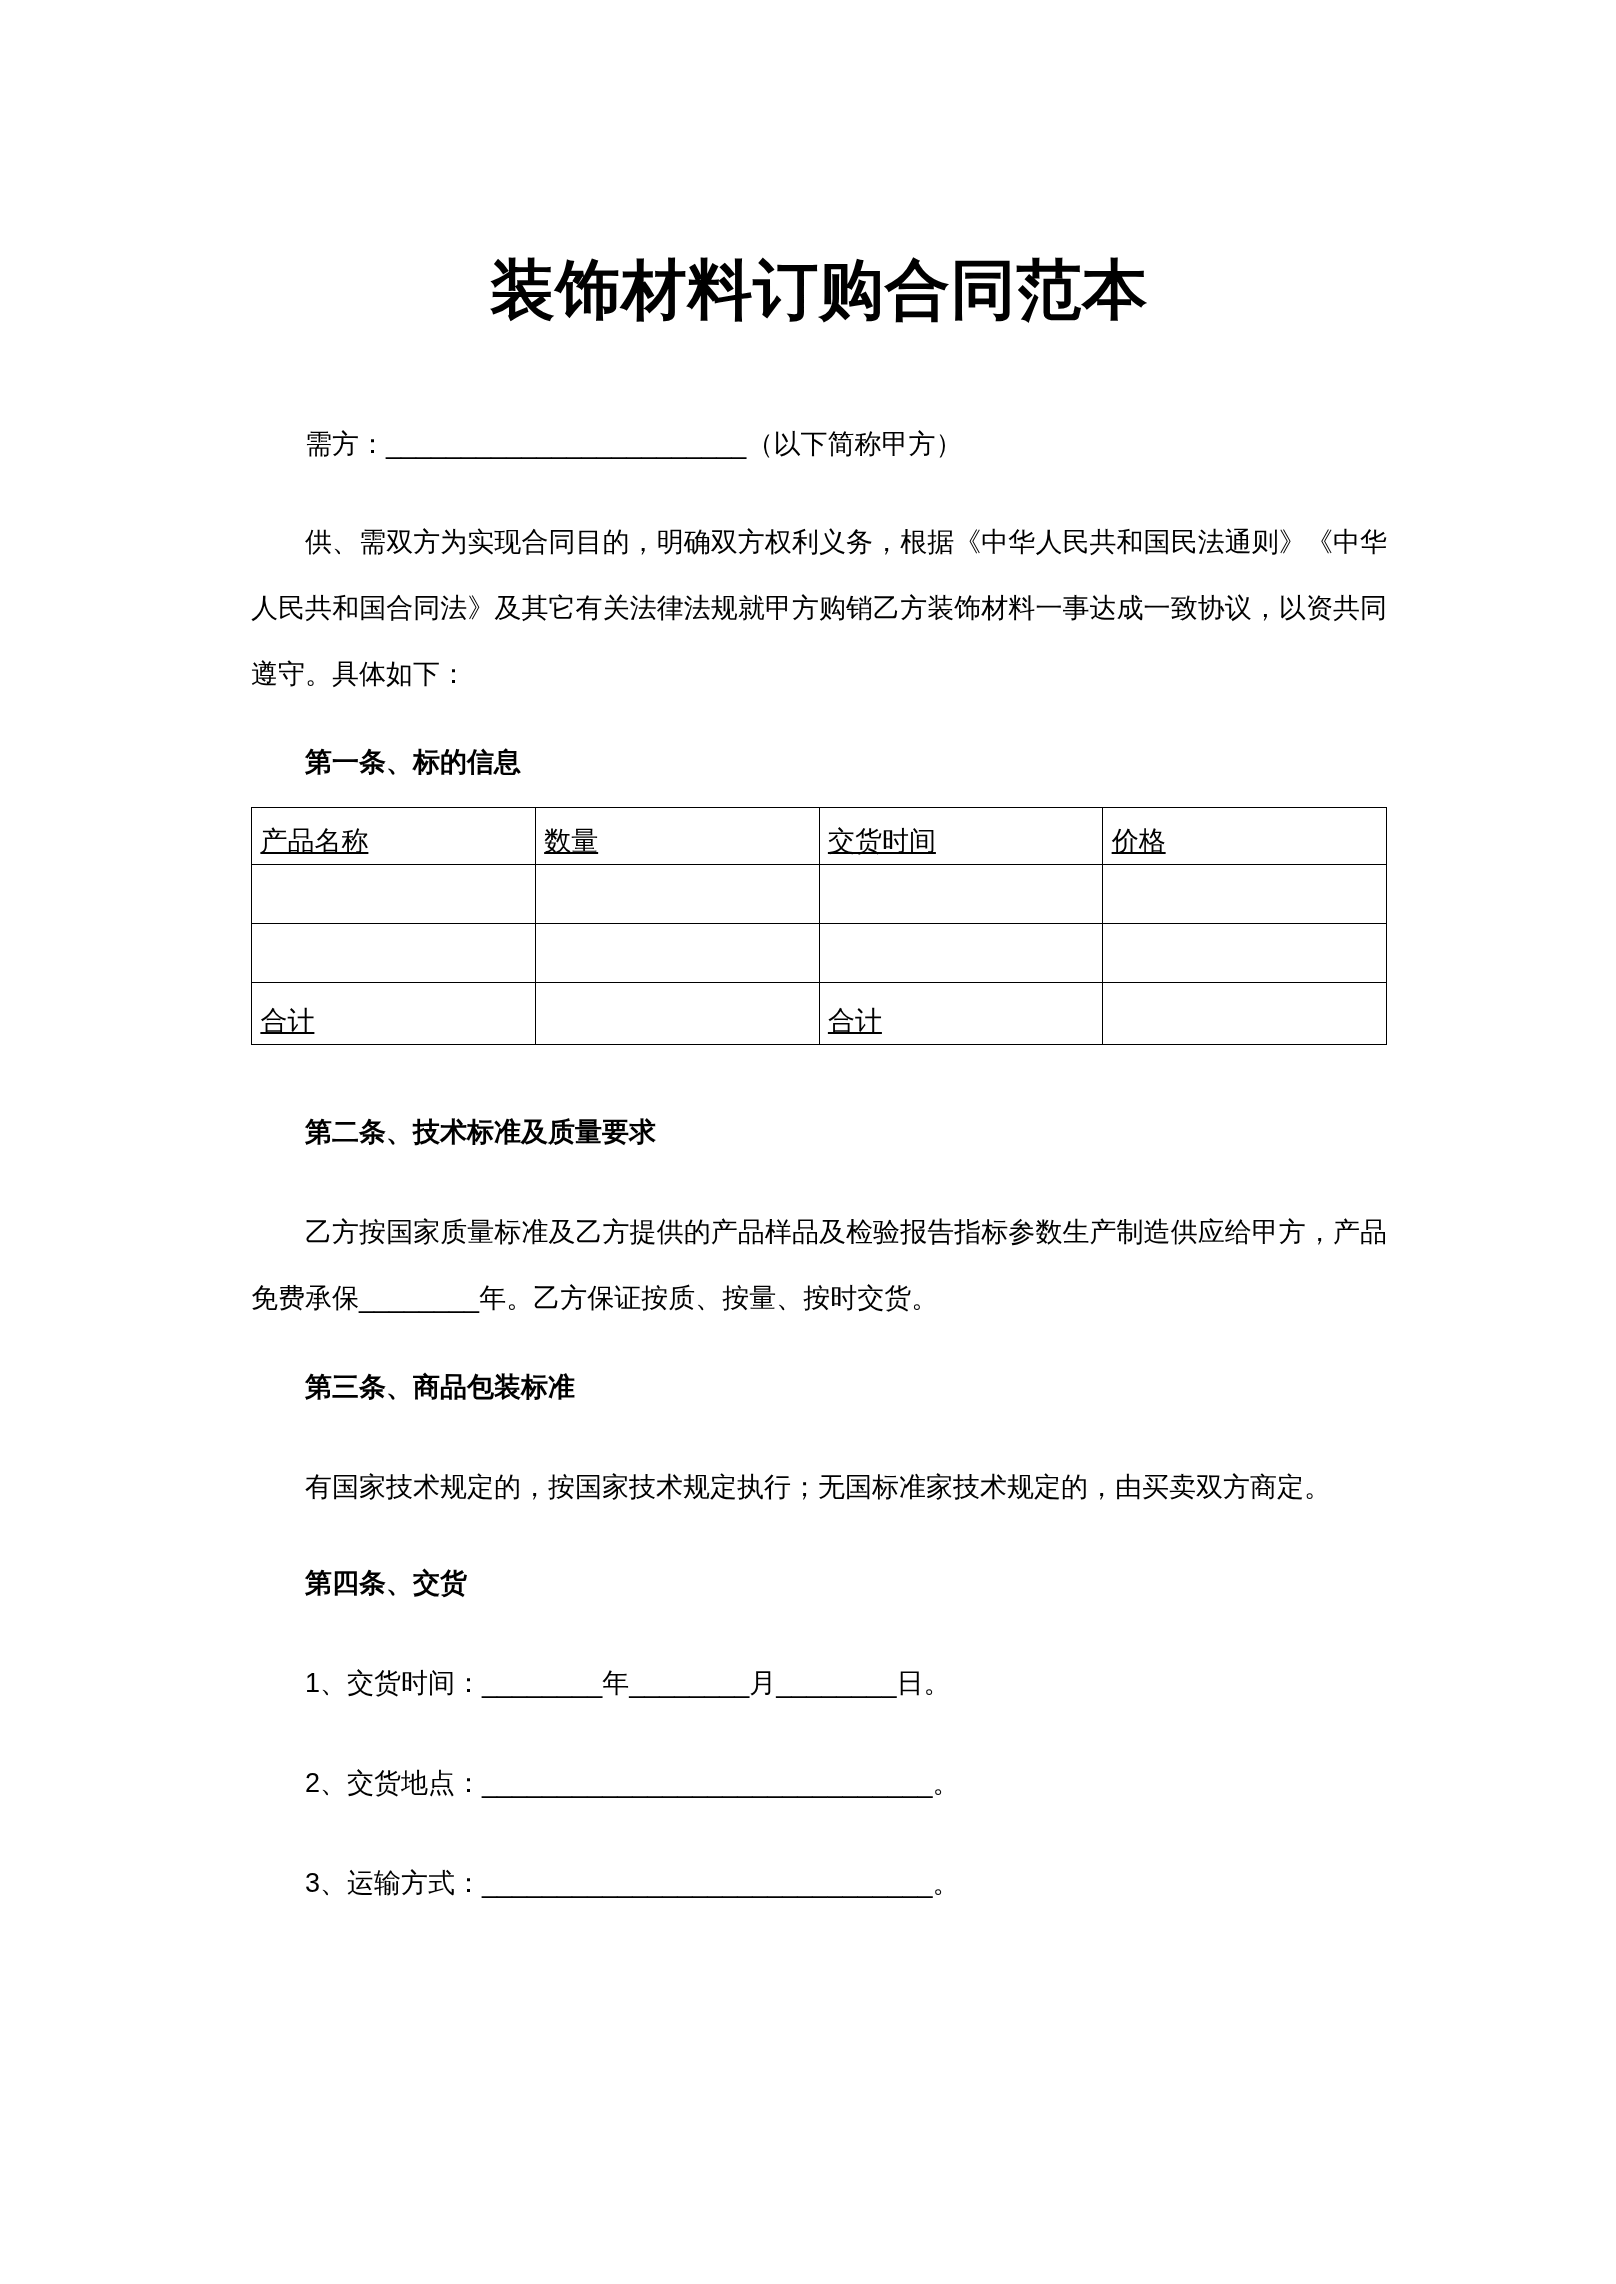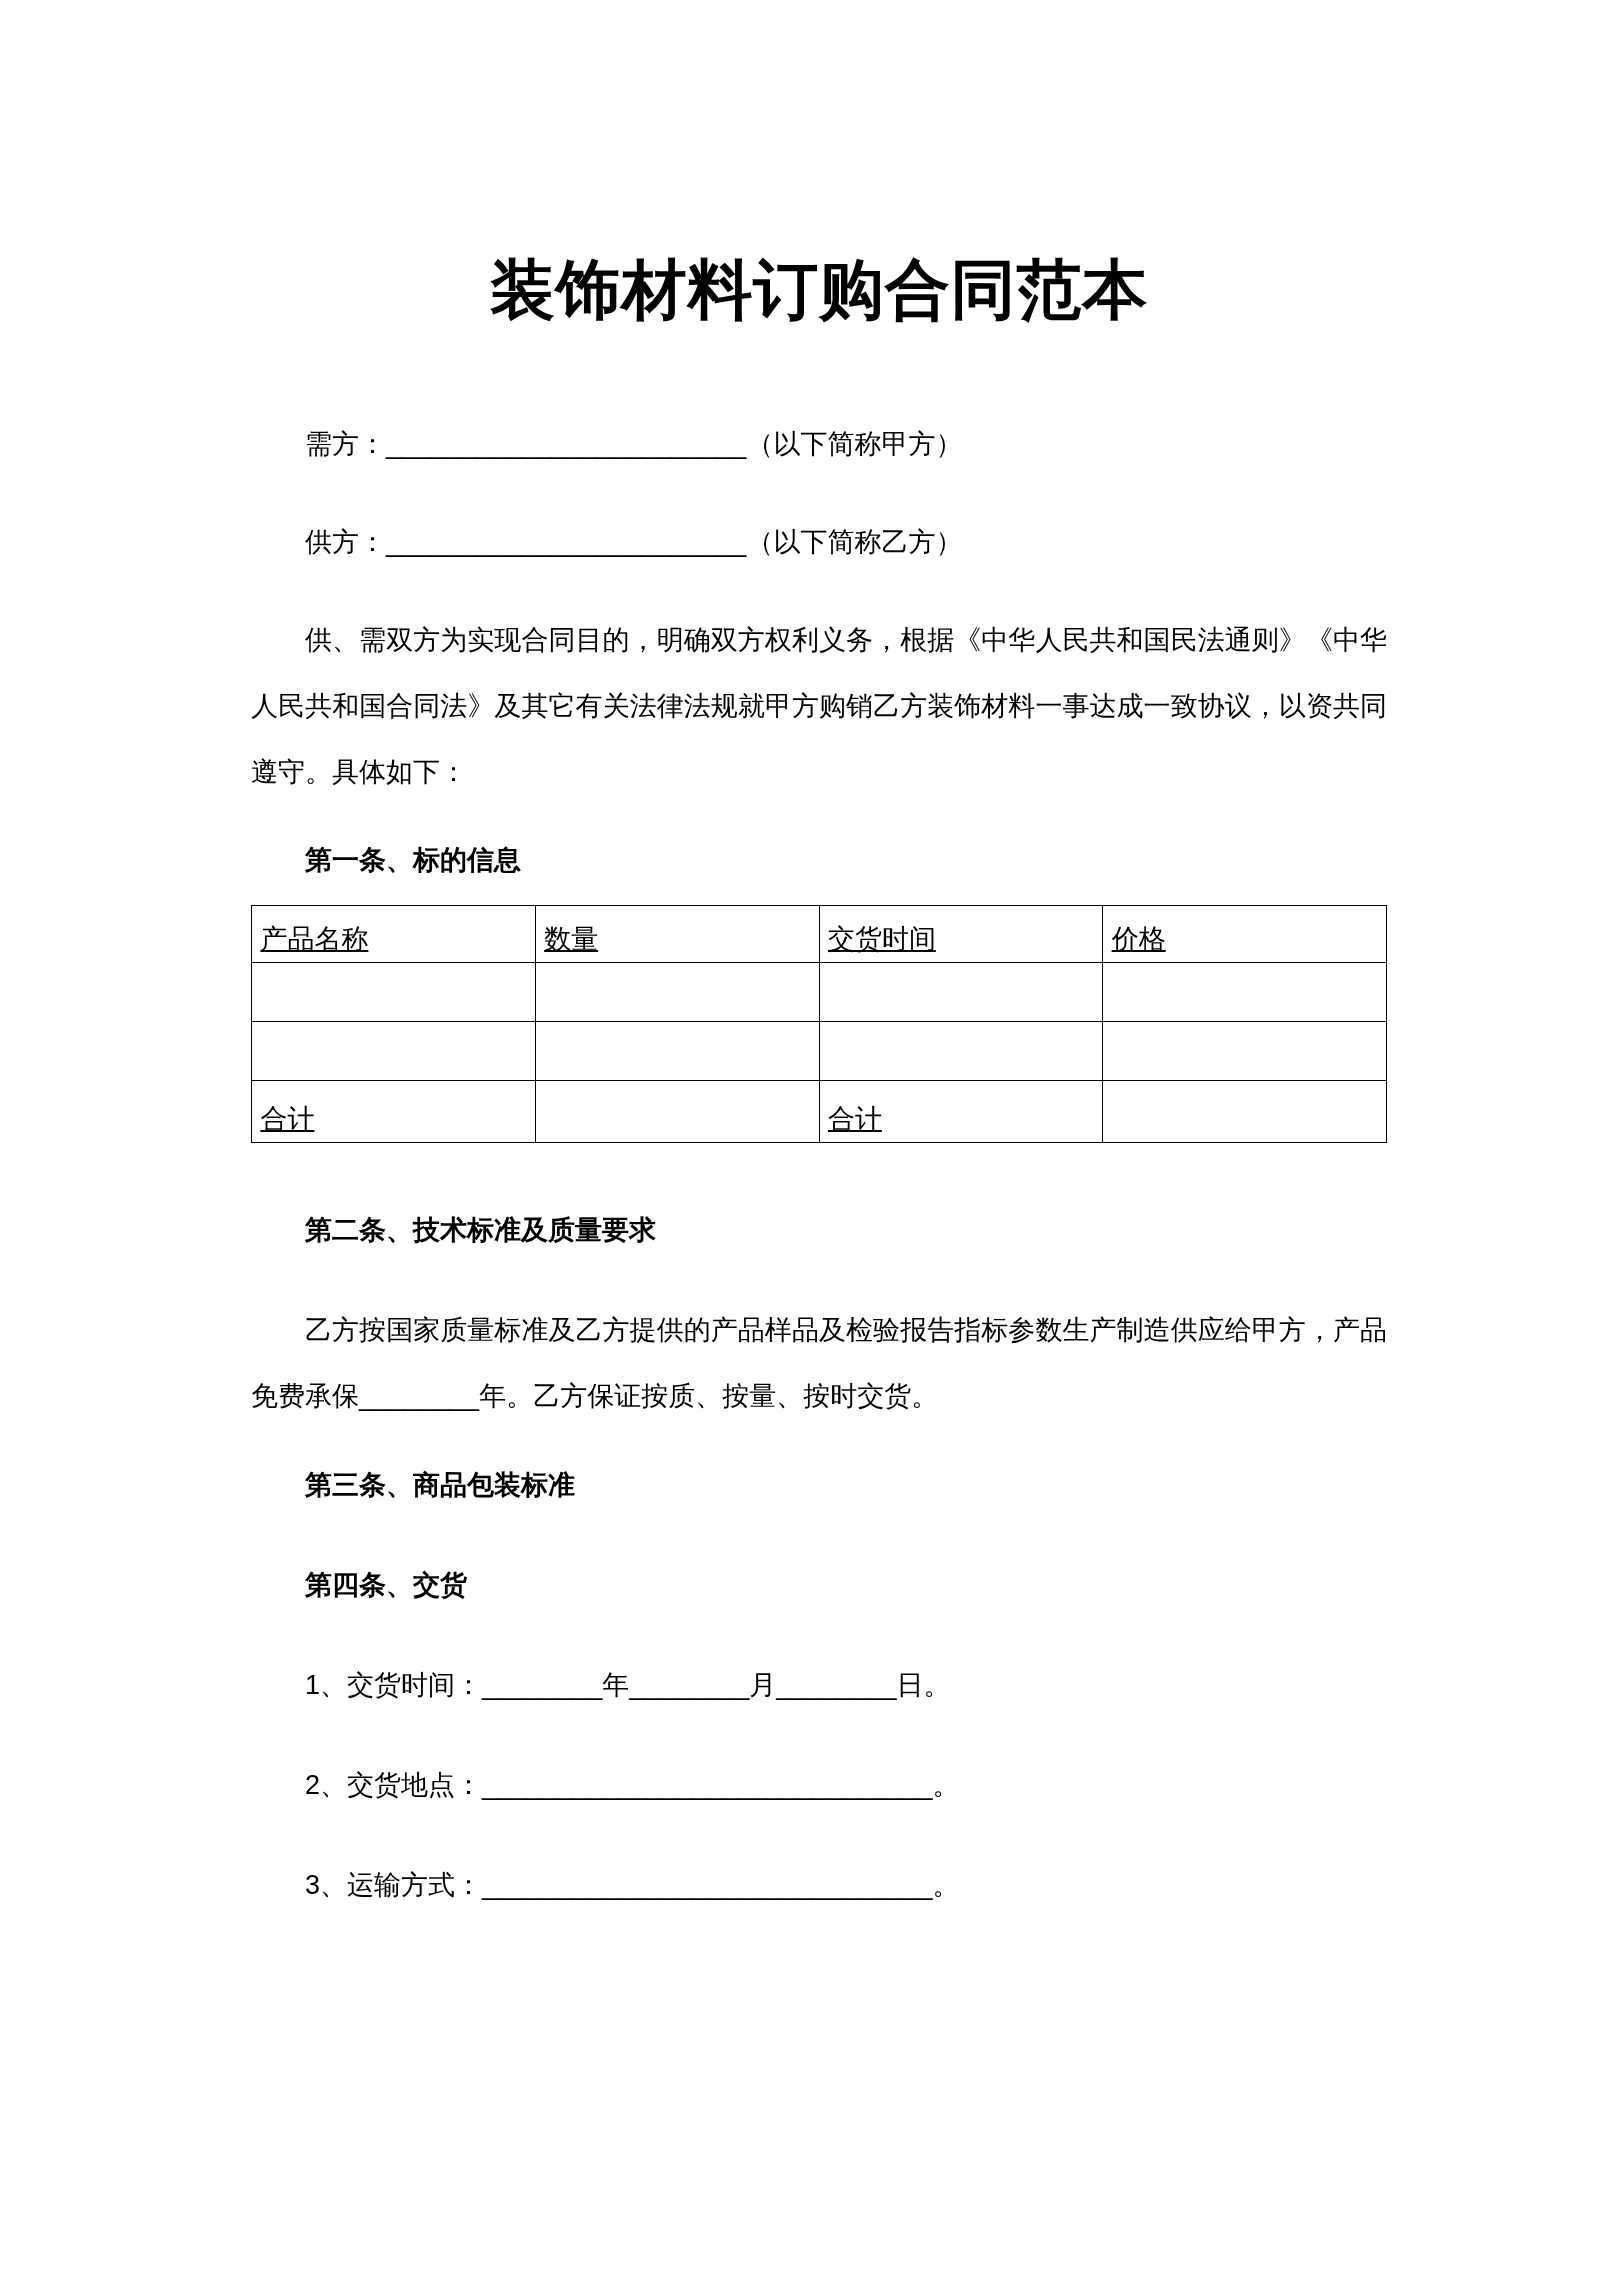--- a/index.html
+++ b/index.html
@@ -73,21 +73,20 @@
   .products-table tr.total td { height: 62px; }
 </style>
 </head>
 <body>
 
 <div class="page">
 
   <h1 class="doc-title">装饰材料订购合同范本</h1>
 
   <p class="line indent gap-a">需方：________________________（以下简称甲方）</p>
-  <p class="line indent gap-a">供方：________________________（以下简称乙方）</p>
 
   <p class="body-par gap-b">供、需双方为实现合同目的，明确双方权利义务，根据《中华人民共和国民法通则》《中华人民共和国合同法》及其它有关法律法规就甲方购销乙方装饰材料一事达成一致协议，以资共同遵守。具体如下：</p>
 
   <h2 class="sec gap-c">第一条、标的信息</h2>
 
   <table class="products-table gap-d" style="margin-bottom:54px;">
     <tbody>
       <tr class="hdr">
         <td>产品名称</td>
         <td>数量</td>
@@ -112,20 +111,21 @@
         <td>合计</td>
         <td></td>
       </tr>
     </tbody>
   </table>
 
   <h2 class="sec gap-e">第二条、技术标准及质量要求</h2>
   <p class="body-par gap-f">乙方按国家质量标准及乙方提供的产品样品及检验报告指标参数生产制造供应给甲方，产品免费承保________年。乙方保证按质、按量、按时交货。</p>
 
   <h2 class="sec gap-e">第三条、商品包装标准</h2>
+  <p class="body-par gap-g">有国家技术规定的，按国家技术规定执行；无国标准家技术规定的，由买卖双方商定。</p>
 
   <h2 class="sec gap-e">第四条、交货</h2>
 
   <p class="line indent gap-e">1、交货时间：________年________月________日。</p>
   <p class="line indent gap-e">2、交货地点：______________________________。</p>
   <p class="line indent">3、运输方式：______________________________。</p>
 
 </div>
 
 

